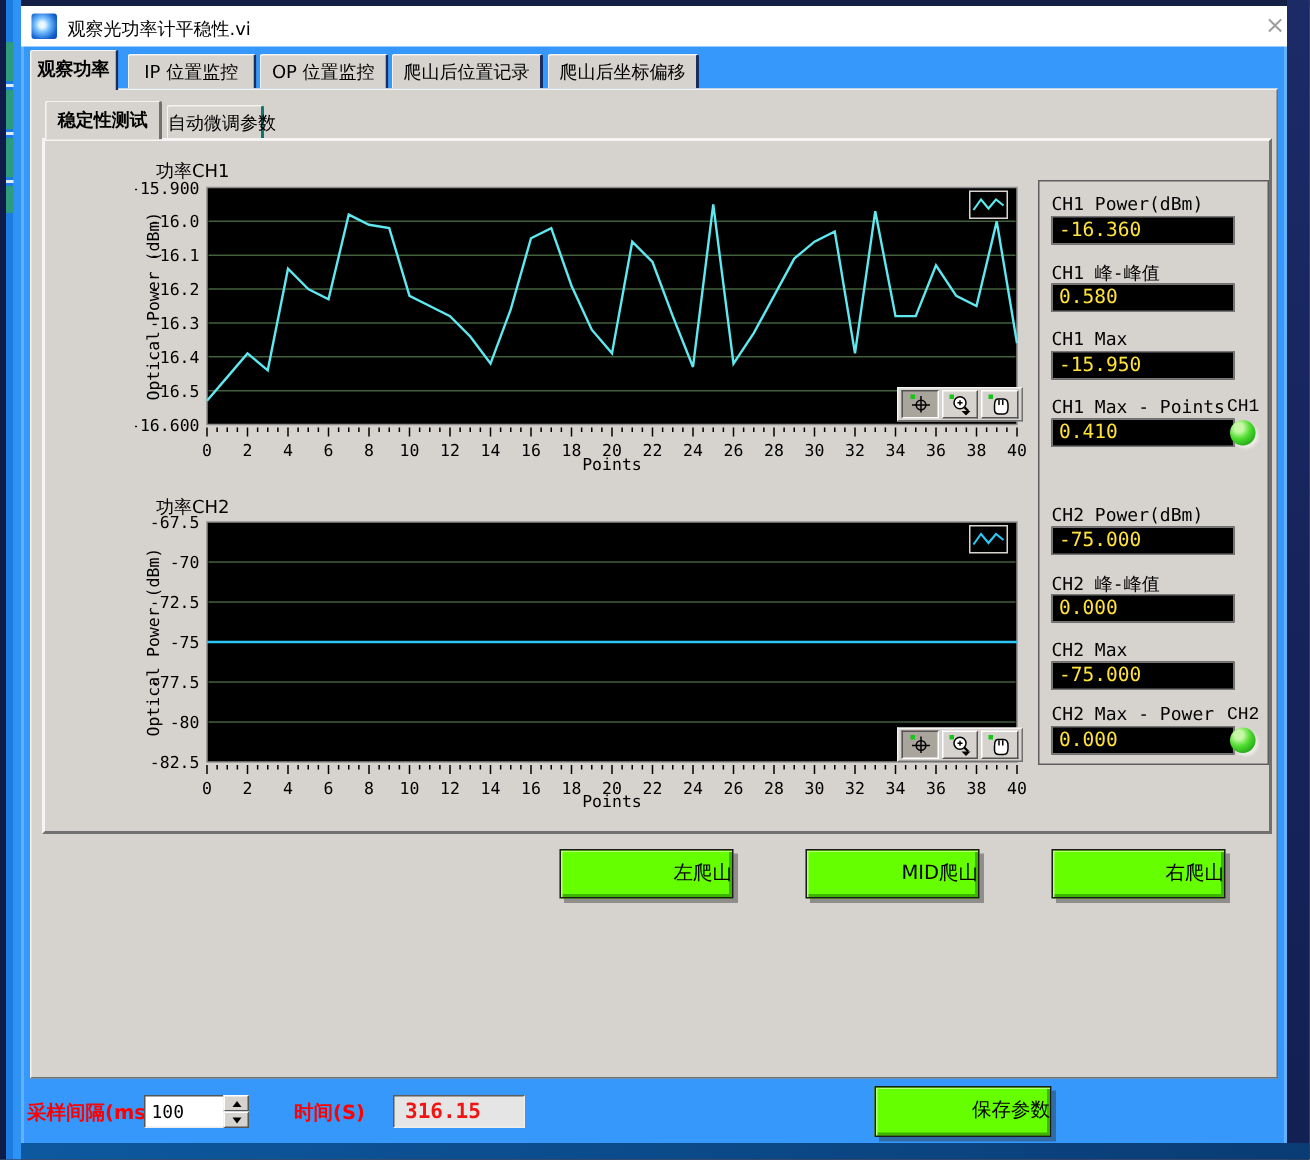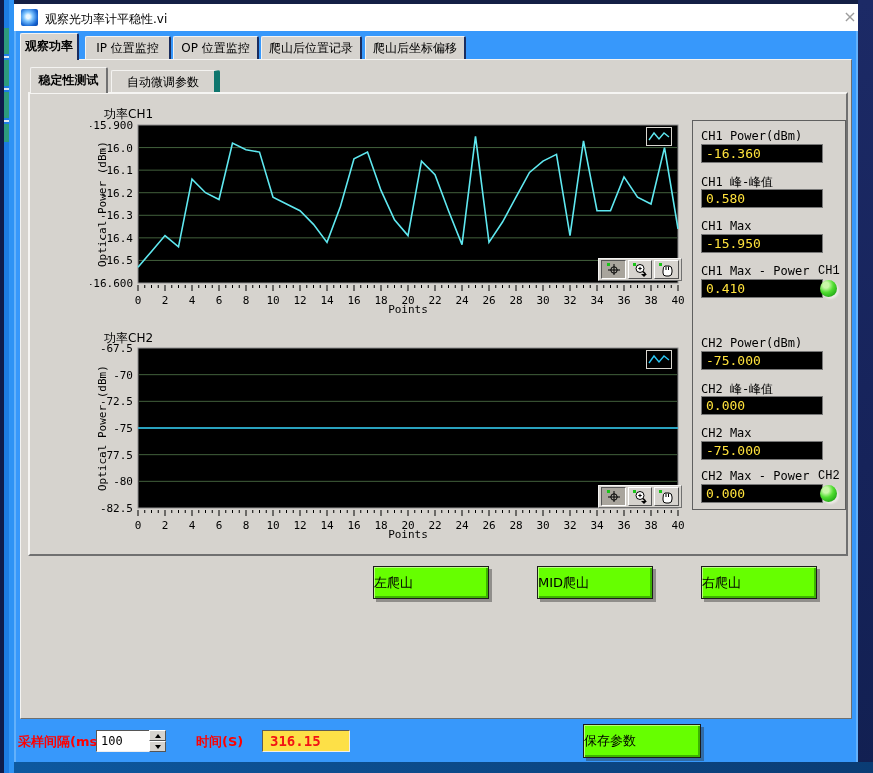--- a/index.html
+++ b/index.html
@@ -51,36 +51,36 @@
     border:1px solid #5f5f5f;box-sizing:border-box;}
   .ind-label{font-size:12px;color:#000;font-family:"DejaVu Sans Mono",monospace;white-space:nowrap;}
   .ind-box{width:116px;height:17px;background:#000;border:1px solid #777;
     color:#ffe23c;font-size:13px;font-family:"DejaVu Sans Mono",monospace;
     line-height:17px;padding-left:4px;box-sizing:content-box;}
   .led{width:17px;height:17px;border-radius:50%;
     background:radial-gradient(circle at 35% 30%,#c8f7a8 0 18%,#52de32 45%,#23ab18 78%,#188a0f);
     box-shadow:2px 2px 2px #eceae6;}
   .led-label{font-size:12px;color:#000;font-family:Liberation Mono, monospace;}
   
-  .gbtn{background:#66ff00;color:#000;font-size:13px;text-align:left;box-sizing:border-box;
+  .gbtn{background:#66ff00;color:#000;font-size:13px;text-align:right;box-sizing:border-box;
     border:1px solid #1c1c1c;box-shadow:3px 3px 0 rgba(40,40,40,.4),
       inset 1px 1px 0 #b9ff7a,inset -2px -2px 0 #3db400;cursor:default;}
   
   .red-label{color:#f00;font-weight:bold;font-size:13px;white-space:nowrap;}
   .num-input{left:96px;top:730px;width:52px;height:20px;border:1px solid;
     border-color:#555 #eee #eee #555;background:#fff;font-size:12px;
     font-family:"DejaVu Sans Mono",monospace;padding:0 0 0 4px;outline:none;}
   .spinner{left:149px;top:730px;width:17px;height:22px;display:flex;flex-direction:column;}
   .spin-btn{flex:1;background:#d6d3ce;border:1px solid;border-color:#fff #555 #555 #fff;
     display:flex;align-items:center;justify-content:center;box-sizing:border-box;}
   .tri-up{width:0;height:0;border-left:3px solid transparent;border-right:3px solid transparent;
     border-bottom:4px solid #000;}
   .tri-down{width:0;height:0;border-left:3px solid transparent;border-right:3px solid transparent;
     border-top:4px solid #000;}
-  .time-display{left:262px;top:730px;width:88px;height:22px;background:#fde047;
+  .time-display{left:262px;top:730px;width:88px;height:22px;background:#e5e5e5;
     border:1px solid;border-color:#5e5b55 #efede9 #efede9 #5e5b55;box-sizing:border-box;
     color:#f21414;font-weight:bold;font-size:14px;font-family:"DejaVu Sans Mono",monospace;
     line-height:20px;padding-left:7px;}
 </style>
 </head>
 <body>
 
 <div id="stage">
 
   <div class="abs desktop-top"></div>
@@ -108,21 +108,21 @@
     <div class="abs tab" style="left:85px;top:36px;width:86px;height:23px;">IP 位置监控</div>
     <div class="abs tab" style="left:173px;top:36px;width:86px;height:23px;">OP 位置监控</div>
     <div class="abs tab" style="left:261px;top:36px;width:101px;height:23px;">爬山后位置记录</div>
     <div class="abs tab" style="left:365px;top:36px;width:101px;height:23px;">爬山后坐标偏移</div>
   </div>
 
   <div class="abs page tab-page"></div>
 
   <div>
     <div class="abs tab active" style="left:30px;top:67px;width:78px;height:26px;border-right:2px solid #707070;z-index:6;border-bottom:none;">稳定性测试</div>
-    <div class="abs tab" style="left:111px;top:70px;width:109px;height:22px;border-right:6px solid #0f766e;">自动微调参数</div>
+    <div class="abs tab" style="left:111px;top:70px;width:65px;height:22px;border-right:2px solid #0f766e;">自动微调参数</div>
   </div>
 
   <div class="abs page sub-page"></div>
 
   <div class="abs chart-title" style="left:104px;top:106px;">功率CH1</div>
   <div class="abs ylab" style="left:96px;top:128px;height:152px;">Optical Power (dBm)</div>
   <svg class="abs" id="chart-svg-0" style="left:90px;top:118px;" width="600" height="198">
       <rect x="48" y="7" width="540" height="158" fill="#000" stroke="#8f8f8f"></rect>
       <text x="43" y="11" text-anchor="end" class="tick">-15.900</text>
       <line x1="49" y1="29.571428571428456" x2="587" y2="29.571428571428456" stroke="#42603C" stroke-width="1"></line>
@@ -433,21 +433,21 @@
   </div>
 
   <div class="abs ind-panel"></div>
 
   <div class="abs ind-label" style="left:701px;top:129px;">CH1 Power(dBm)</div>
   <div class="abs ind-box" style="left:701px;top:144px;">-16.360</div>
   <div class="abs ind-label" style="left:701px;top:174px;">CH1 峰-峰值</div>
   <div class="abs ind-box" style="left:701px;top:189px;">0.580</div>
   <div class="abs ind-label" style="left:701px;top:219px;">CH1 Max</div>
   <div class="abs ind-box" style="left:701px;top:234px;">-15.950</div>
-  <div class="abs ind-label" style="left:701px;top:264px;">CH1 Max - Power</div>
+  <div class="abs ind-label" style="left:701px;top:264px;">CH1 Max - Points</div>
   <div class="abs ind-box" style="left:701px;top:279px;">0.410</div>
   <div class="abs led-label" style="left:818px;top:264px;">CH1</div>
   <div class="abs led" style="left:820px;top:280px;"></div>
 
   <div class="abs ind-label" style="left:701px;top:336px;">CH2 Power(dBm)</div>
   <div class="abs ind-box" style="left:701px;top:351px;">-75.000</div>
   <div class="abs ind-label" style="left:701px;top:381px;">CH2 峰-峰值</div>
   <div class="abs ind-box" style="left:701px;top:396px;">0.000</div>
   <div class="abs ind-label" style="left:701px;top:426px;">CH2 Max</div>
   <div class="abs ind-box" style="left:701px;top:441px;">-75.000</div>

